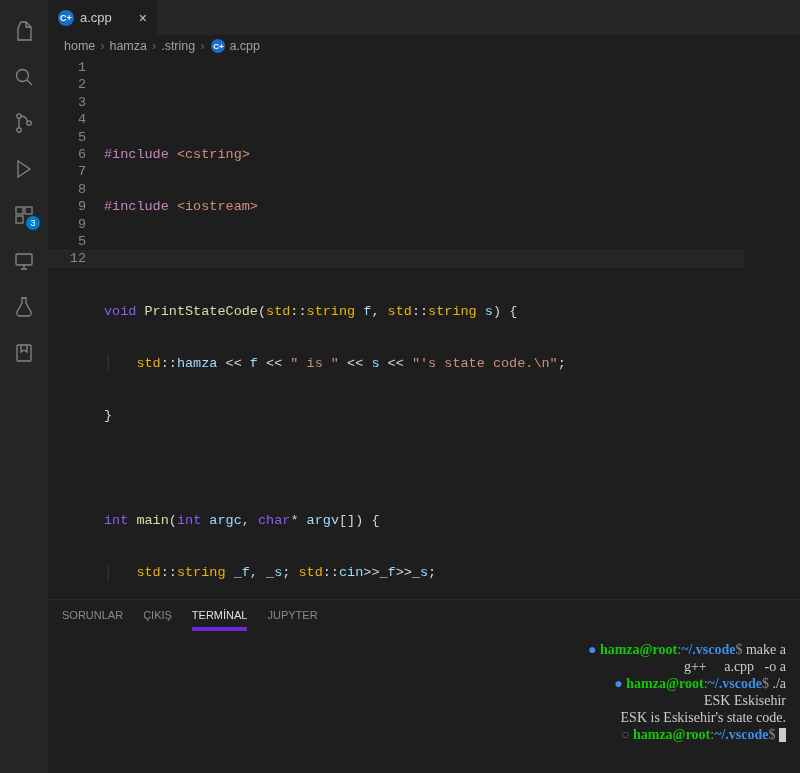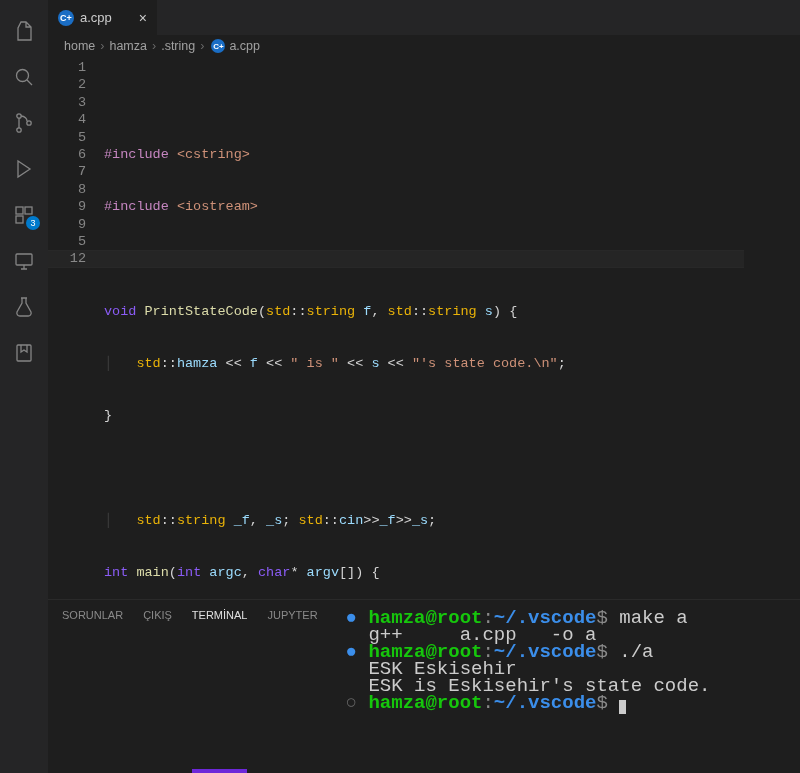--- a/index.html
+++ b/index.html
@@ -87,34 +87,35 @@
 .k-str  { color:#ce9178; }
 .k-type { color:#8b5cf6; }
 .k-fun  { color:#dcdcaa; }
 .k-ns   { color:#eab308; }
 .k-var  { color:#9cdcfe; }
 .indent-guide { color:#404040; }
 
 .panel {
   height:174px; background:#1e1e1e;
   border-top:1px solid #2a2a2a;
-  display:flex; 
+  display:flex; flex-direction:column;
 }
 .panel-tabs {
   display:flex; gap:20px; padding:9px 14px 0 14px;
   font-size:11px;
 }
 .panel-tabs .pt { color:#8a8a8a; cursor:pointer; padding-bottom:6px; }
 .panel-tabs .pt.active { color:#e0e0e0; border-bottom:4px solid #6d28d9; }
 .terminal {
   flex:1;
-  font-family: Liberation Mono, monospace;
-  font-size:19px; line-height:17px;
+  font-family: Liberation Serif, serif;
+  font-size:14px; line-height:17px;
   padding:10px 14px; white-space:pre;
   color:#cccccc;
+  text-align:right;
 }
 .t-green { color:#16c60c; font-weight:bold; }
 .t-blue  { color:#3b8eea; font-weight:bold; }
 .t-dim   { color:#8a8a8a; }
 .t-cursor {
   display:inline-block; width:7px; height:14px;
   background:#cccccc; vertical-align:text-bottom;
 }
 .bullet { color:#3b8eea; }
 .bullet-dim { color:#666; }
@@ -212,22 +213,22 @@
     </div>
     <div class="codecol">
       <div class="hl-line" style="top:156.6px"></div>
       <div><span class="k-incl">#include</span> <span class="k-str">&lt;cstring&gt;</span></div>
       <div><span class="k-incl">#include</span> <span class="k-str">&lt;iostream&gt;</span></div>
       <div>&nbsp;</div>
       <div><span class="k-type">void</span> <span class="k-fun">PrintStateCode</span>(<span class="k-ns">std</span>::<span class="k-ns">string</span> <span class="k-var">f</span>, <span class="k-ns">std</span>::<span class="k-ns">string</span> <span class="k-var">s</span>) <span>{</span></div>
       <div><span class="indent-guide">│   </span><span class="k-ns">std</span>::<span class="k-var">hamza</span> &lt;&lt; <span class="k-var">f</span> &lt;&lt; <span class="k-str">" is "</span> &lt;&lt; <span class="k-var">s</span> &lt;&lt; <span class="k-str">"'s state code.\n"</span>;</div>
       <div><span>}</span></div>
       <div>&nbsp;</div>
+      <div><span class="k-type">int</span> <span class="k-fun">main</span>(<span class="k-type">int</span> <span class="k-var">argc</span>, <span class="k-type">char</span>* <span class="k-var">argv</span>[]) <span>{</span></div>
       <div><span class="indent-guide">│   </span><span class="k-ns">std</span>::<span class="k-ns">string</span> <span class="k-var">_f</span>, <span class="k-var">_s</span>; <span class="k-ns">std</span>::<span class="k-var">cin</span>&gt;&gt;<span class="k-var">_f</span>&gt;&gt;<span class="k-var">_s</span>;</div>
-      <div><span class="k-type">int</span> <span class="k-fun">main</span>(<span class="k-type">int</span> <span class="k-var">argc</span>, <span class="k-type">char</span>* <span class="k-var">argv</span>[]) <span>{</span></div>
       
       
       
     </div>
   </div>
 
   <div class="panel">
     <div class="panel-tabs">
       <span class="pt">SORUNLAR</span>
       <span class="pt">ÇIKIŞ</span>

